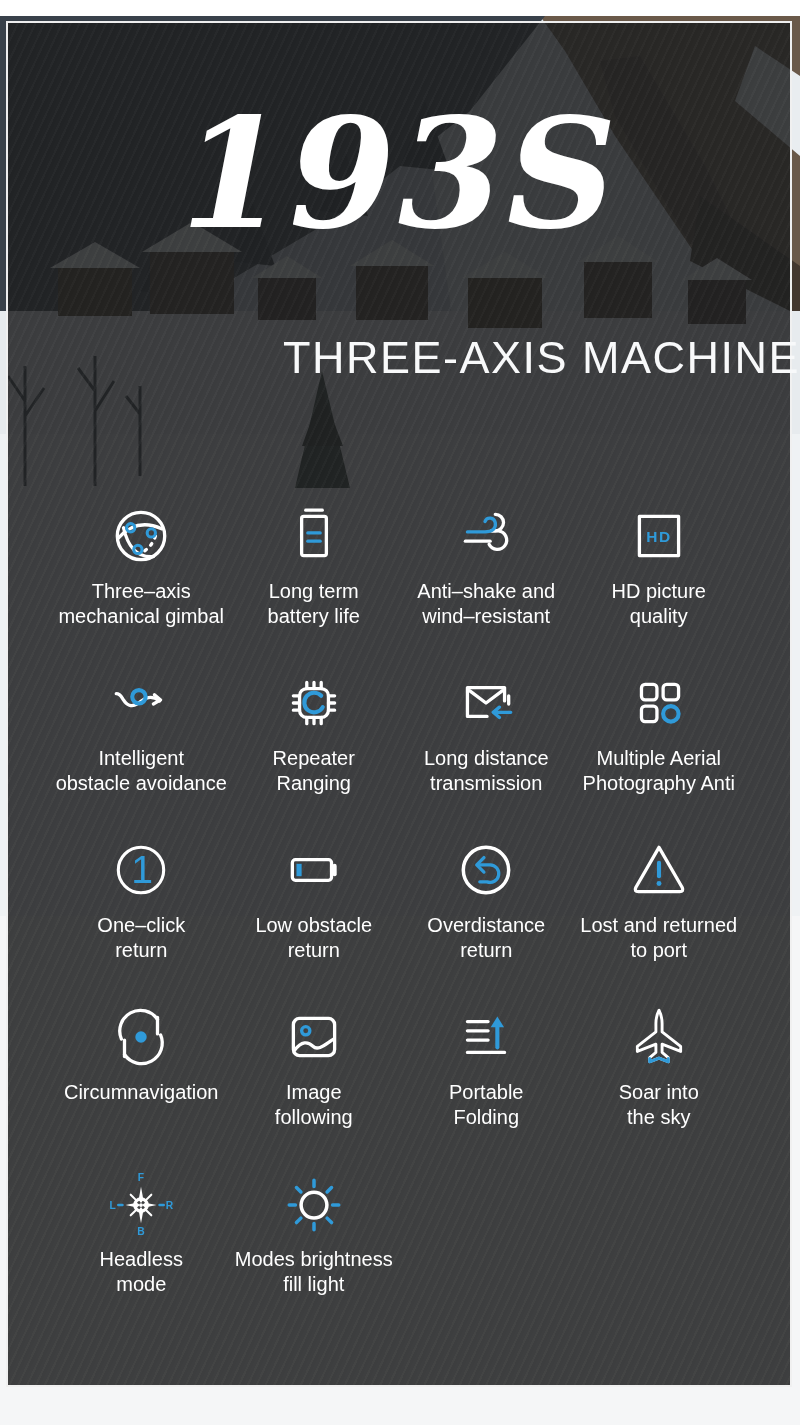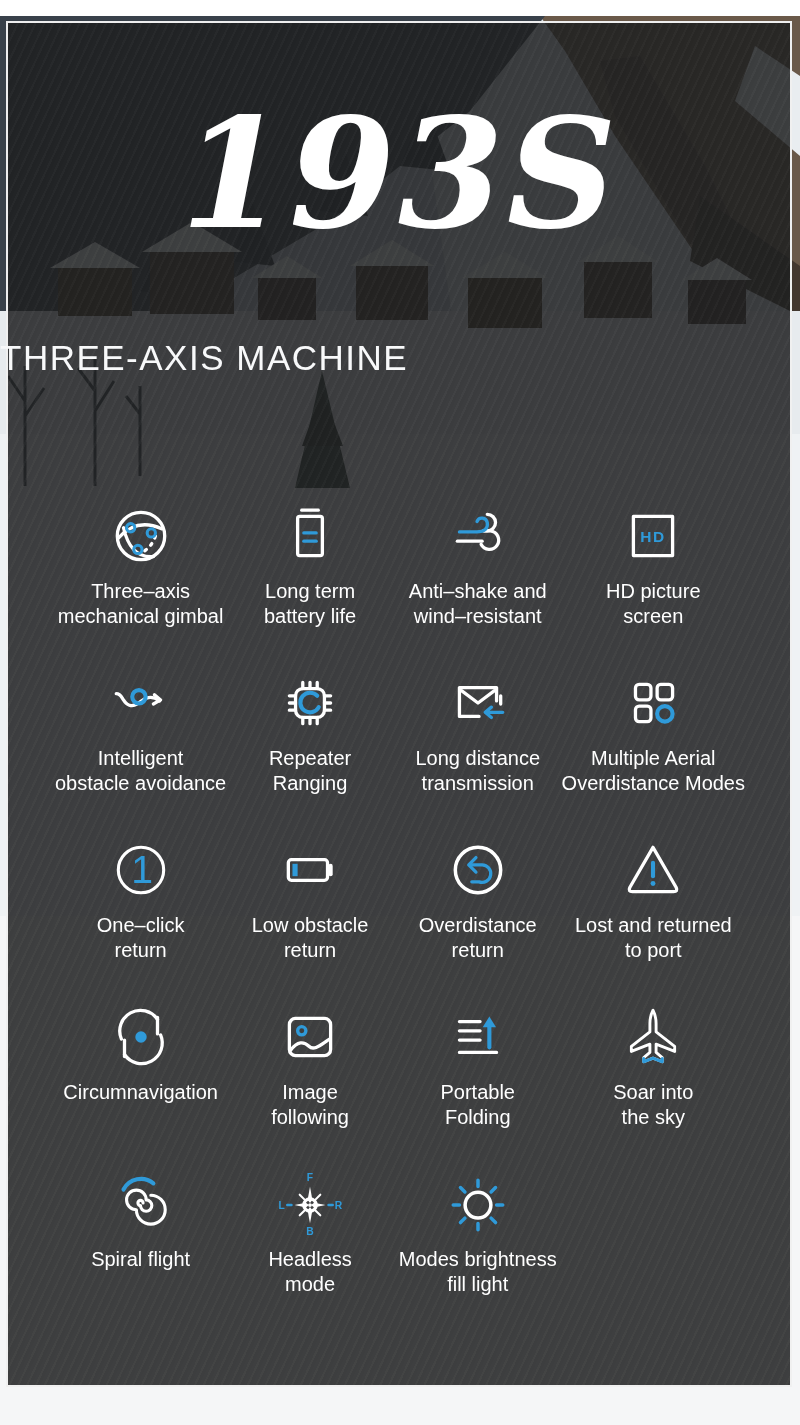--- a/index.html
+++ b/index.html
@@ -14,22 +14,22 @@
     background:
       repeating-linear-gradient(115deg, rgba(255,255,255,0.022) 0 2px, rgba(0,0,0,0.02) 2px 5px, transparent 5px 8px),
       rgba(30,31,33,0.855);
   }
   .model{
     position:absolute;top:74px;left:0;right:0;text-align:center;
     font-family:"DejaVu Serif",serif;font-style:italic;font-weight:bold;
     font-size:152px;line-height:1.1;color:#ffffff;letter-spacing:3px;
   }
   .headline{
-    position:absolute;top:312px;left:0;right:0;text-align:left;
-    color:#f8f9fa;font-size:35px;line-height:59px;letter-spacing:1.5px;font-weight:400;
+    position:absolute;top:312px;left:0;right:0;text-align:right;
+    color:#f8f9fa;font-size:45px;line-height:59px;letter-spacing:1.5px;font-weight:400;
   }
   .features{
     position:absolute;left:55px;width:690px;top:481px;
     display:grid;grid-template-columns:repeat(4,1fr);
   }
   .cell{height:167px;display:flex;flex-direction:column;align-items:center;}
   .icon-wrap{height:78px;display:flex;align-items:center;justify-content:flex-end;}
   .icon-wrap svg{display:block;}
   .label{margin-top:4px;text-align:center;font-size:20px;line-height:24.5px;color:#ffffff;}
   .label div{white-space:nowrap;}
@@ -142,21 +142,21 @@
       </div>
       <div class="cell">
         <div class="icon-wrap">
           <svg viewBox="0 0 64 64" width="66" height="66" fill="none" stroke="#ffffff" stroke-width="3.2" stroke-linecap="round" stroke-linejoin="round">
             <rect x="13" y="13" width="38" height="38"></rect>
   <text x="32" y="38" text-anchor="middle" font-size="15" font-weight="bold" letter-spacing="1.5" font-family="Liberation Sans, sans-serif" fill="#2f9ad9" stroke="none">HD</text>
           </svg>
         </div>
         <div class="label">
           <div>HD picture</div>
-          <div>screen</div>
+          <div>quality</div>
         </div>
       </div>
       <div class="cell">
         <div class="icon-wrap">
           <svg viewBox="0 0 64 64" width="66" height="66" fill="none" stroke="#ffffff" stroke-width="3.2" stroke-linecap="round" stroke-linejoin="round">
             <path d="M8 23 c4 0 5 3 7 6 c3 5 8 7 13 4 c4 -2 6 -5 10 -6 c4 -1 8 0 12 3"></path>
   <path d="M45 24 l6 5 -7 4"></path>
   <circle cx="30" cy="26" r="6.5" stroke="#2f9ad9" stroke-width="4"></circle>
           </svg>
         </div>
@@ -196,21 +196,21 @@
         <div class="icon-wrap">
           <svg viewBox="0 0 64 64" width="66" height="66" fill="none" stroke="#ffffff" stroke-width="3.2" stroke-linecap="round" stroke-linejoin="round">
             <rect x="15" y="14" width="15" height="15" rx="3.5"></rect>
   <rect x="36" y="14" width="15" height="15" rx="3.5"></rect>
   <rect x="15" y="35" width="15" height="15" rx="3.5"></rect>
   <circle cx="43.5" cy="42.5" r="7.5" stroke="#2f9ad9" stroke-width="4"></circle>
           </svg>
         </div>
         <div class="label">
           <div>Multiple Aerial</div>
-          <div>Overdistance Modes</div>
+          <div>Photography Anti</div>
         </div>
       </div>
       <div class="cell">
         <div class="icon-wrap">
           <svg viewBox="0 0 64 64" width="66" height="66" fill="none" stroke="#ffffff" stroke-width="3.2" stroke-linecap="round" stroke-linejoin="round">
             <circle cx="32" cy="32" r="22" stroke-width="3"></circle>
   <text x="33" y="45" text-anchor="middle" font-size="38" font-family="Liberation Sans, sans-serif" fill="#2f9ad9" stroke="none">1</text>
           </svg>
         </div>
         <div class="label">
@@ -301,32 +301,20 @@
       <div class="cell">
         <div class="icon-wrap">
           <svg viewBox="0 0 64 64" width="66" height="66" fill="none" stroke="#ffffff" stroke-width="3.2" stroke-linecap="round" stroke-linejoin="round">
             <path d="M32 6 C30 10 29 14 29 19 V27 L11 41 V46 L29 39 V47 L23 52 V56 L32 52.5 L41 56 V52 L35 47 V39 L53 46 V41 L35 27 V19 C35 14 34 10 32 6 Z" stroke-width="2.8"></path>
   <path d="M23 53 v3 l9 -3.5 9 3.5 v-3" stroke="#2f9ad9" stroke-width="3"></path>
           </svg>
         </div>
         <div class="label">
           <div>Soar into</div>
           <div>the sky</div>
-        </div>
-      </div>
-      <div class="cell">
-        <div class="icon-wrap">
-          <svg viewBox="0 0 64 64" width="66" height="66" fill="none" stroke="#ffffff" stroke-width="3.2" stroke-linecap="round" stroke-linejoin="round">
-            <path d="M34 31 a2.5 2.5 0 1 0 -2.5 2.5 a5.5 5.5 0 1 0 5.5 -5.5 a9.5 9.5 0 1 0 -9.5 9.5 a14 14 0 1 0 14 -14" stroke-width="3"></path>
-  <path d="M15 18 A19 19 0 0 1 44 12" stroke="#2f9ad9" stroke-width="4"></path>
-          </svg>
-        </div>
-        <div class="label">
-          <div>Spiral flight</div>
-          <div></div>
         </div>
       </div>
       <div class="cell">
         <div class="icon-wrap">
           <svg viewBox="0 0 64 64" width="66" height="66" fill="none" stroke="#ffffff" stroke-width="3.2" stroke-linecap="round" stroke-linejoin="round">
   <polygon points="32,15 34.3,28 32,31 29.7,28" fill="#ffffff" stroke="none"></polygon>
   <polygon points="32,51 34.3,38 32,35 29.7,38" fill="#ffffff" stroke="none"></polygon>
   <polygon points="17,33 28,30.7 31,33 28,35.3" fill="#ffffff" stroke="none"></polygon>
   <polygon points="47,33 36,30.7 33,33 36,35.3" fill="#ffffff" stroke="none"></polygon>
   <path d="M22 23 l5 5 M42 23 l-5 5 M22 43 l5 -5 M42 43 l-5 -5" stroke-width="2"></path>

